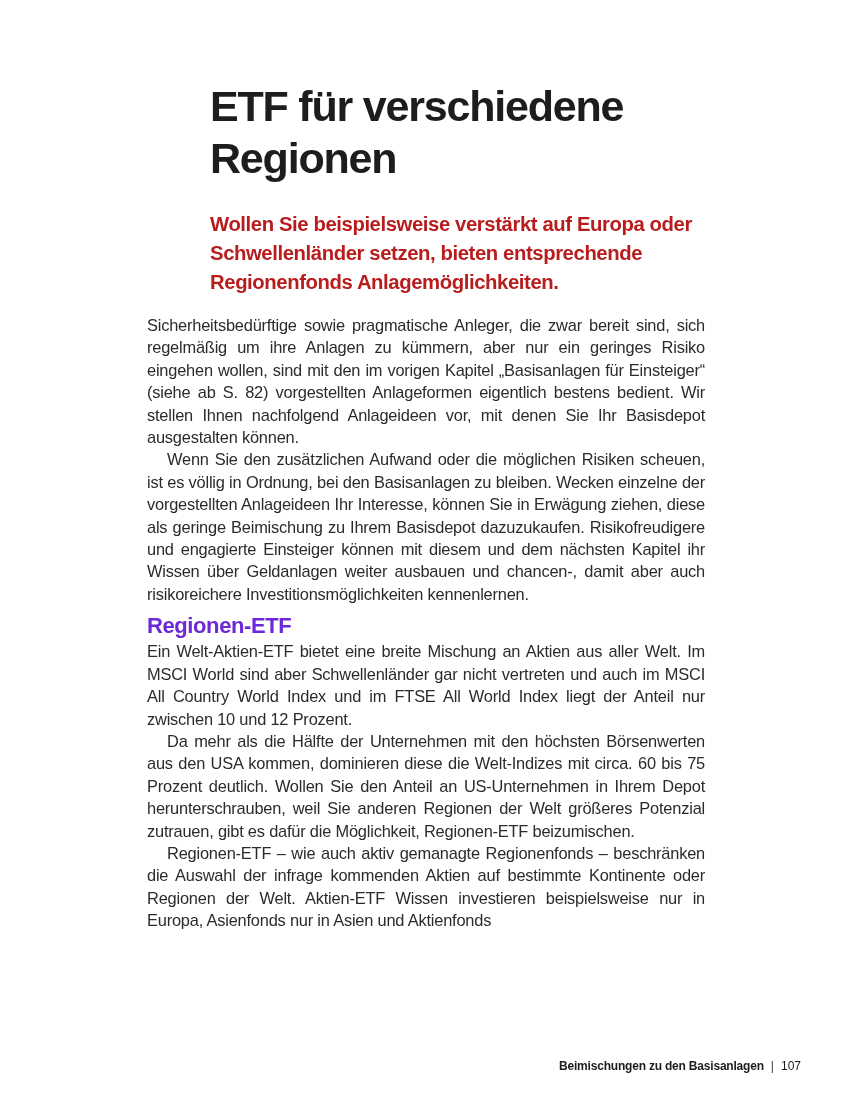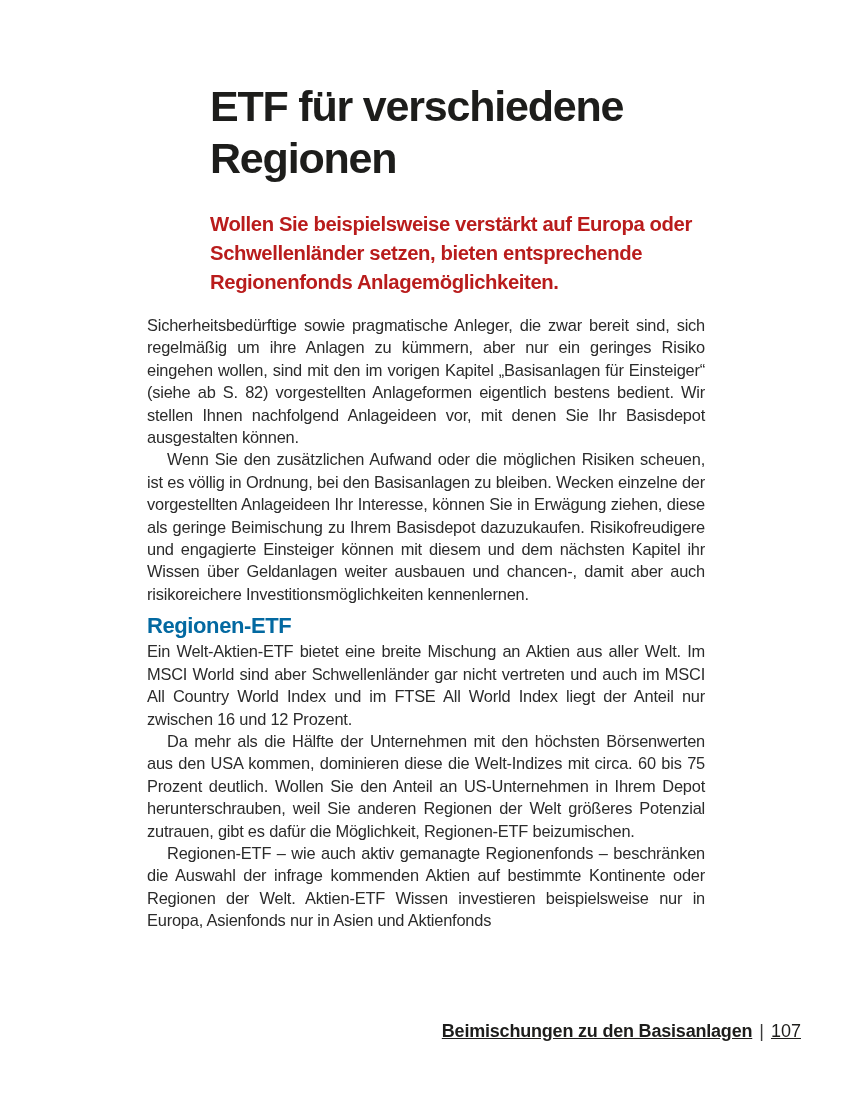--- a/index.html
+++ b/index.html
@@ -60,32 +60,31 @@
   }
   .body-text p.indent {
     text-indent: 20px;
   }
   h2.section-heading {
     margin: 7px 0 1px 0;
     font-size: 22px;
     line-height: 27px;
     font-weight: bold;
     letter-spacing: -0.4px;
-    color: #0369a1;
+    color: #6d28d9;
     text-align: left;
   }
   footer.page-footer {
     position: absolute;
-    top: 1022px;
+    top: 1057px;
     right: 57px;
-    font-size: 18px;
+    font-size: 12px;
     line-height: 18px;
     color: #1d1d1b;
     white-space: nowrap;
-    text-decoration: underline;
   }
   footer.page-footer .chapter {
     font-weight: bold;
     letter-spacing: -0.2px;
   }
   footer.page-footer .sep {
     font-weight: normal;
     color: #3a3a3a;
     margin: 0 7px;
   }
@@ -103,21 +102,21 @@
 
     <p class="standfirst">Wollen Sie beispielsweise verstärkt auf Europa oder Schwellenländer setzen, bieten entspre­chende Regionenfonds Anlagemöglichkeiten.</p>
 
     <div class="body-text">
       <p>Sicherheitsbedürftige sowie pragmatische Anleger, die zwar bereit sind, sich regelmäßig um ihre Anlagen zu kümmern, aber nur ein geringes Ri­siko eingehen wollen, sind mit den im vorigen Kapitel „Basisanlagen für Einsteiger“ (siehe ab S. 82) vorgestellten Anlageformen eigentlich bes­tens bedient. Wir stellen Ihnen nachfolgend Anlageideen vor, mit denen Sie Ihr Basisdepot ausgestalten können.</p>
 
       <p class="indent">Wenn Sie den zusätzlichen Aufwand oder die möglichen Risiken scheuen, ist es völlig in Ordnung, bei den Basisanlagen zu bleiben. We­cken einzelne der vorgestellten Anlageideen Ihr Interesse, können Sie in Erwägung ziehen, diese als geringe Beimischung zu Ihrem Basisdepot dazuzukaufen. Risikofreudigere und engagierte Einsteiger können mit diesem und dem nächsten Kapitel ihr Wissen über Geldanlagen weiter ausbauen und chancen-, damit aber auch risikoreichere Investitions­möglichkeiten kennenlernen.</p>
 
       <h2 class="section-heading">Regionen-ETF</h2>
 
-      <p>Ein Welt-Aktien-ETF bietet eine breite Mischung an Aktien aus aller Welt. Im MSCI World sind aber Schwellenländer gar nicht vertreten und auch im MSCI All Country World Index und im FTSE All World Index liegt der Anteil nur zwischen 16 und 12 Prozent.</p>
+      <p>Ein Welt-Aktien-ETF bietet eine breite Mischung an Aktien aus aller Welt. Im MSCI World sind aber Schwellenländer gar nicht vertreten und auch im MSCI All Country World Index und im FTSE All World Index liegt der Anteil nur zwischen 10 und 12 Prozent.</p>
 
       <p class="indent">Da mehr als die Hälfte der Unternehmen mit den höchsten Börsen­werten aus den USA kommen, dominieren diese die Welt-Indizes mit cir­ca. 60 bis 75 Prozent deutlich. Wollen Sie den Anteil an US-Unternehmen in Ihrem Depot herunterschrauben, weil Sie anderen Regionen der Welt größeres Potenzial zutrauen, gibt es dafür die Möglichkeit, Regionen-ETF beizumischen.</p>
 
       <p class="indent">Regionen-ETF – wie auch aktiv gemanagte Regionenfonds – be­schränken die Auswahl der infrage kommenden Aktien auf bestimmte Kontinente oder Regionen der Welt. Aktien-ETF Wissen investieren bei­spielsweise nur in Europa, Asienfonds nur in Asien und Aktienfonds</p>
     </div>
 
   </article>
 
   <footer class="page-footer">
     <span class="chapter">Beimischungen zu den Basisanlagen</span><span class="sep">|</span><span class="pagenum">107</span>

